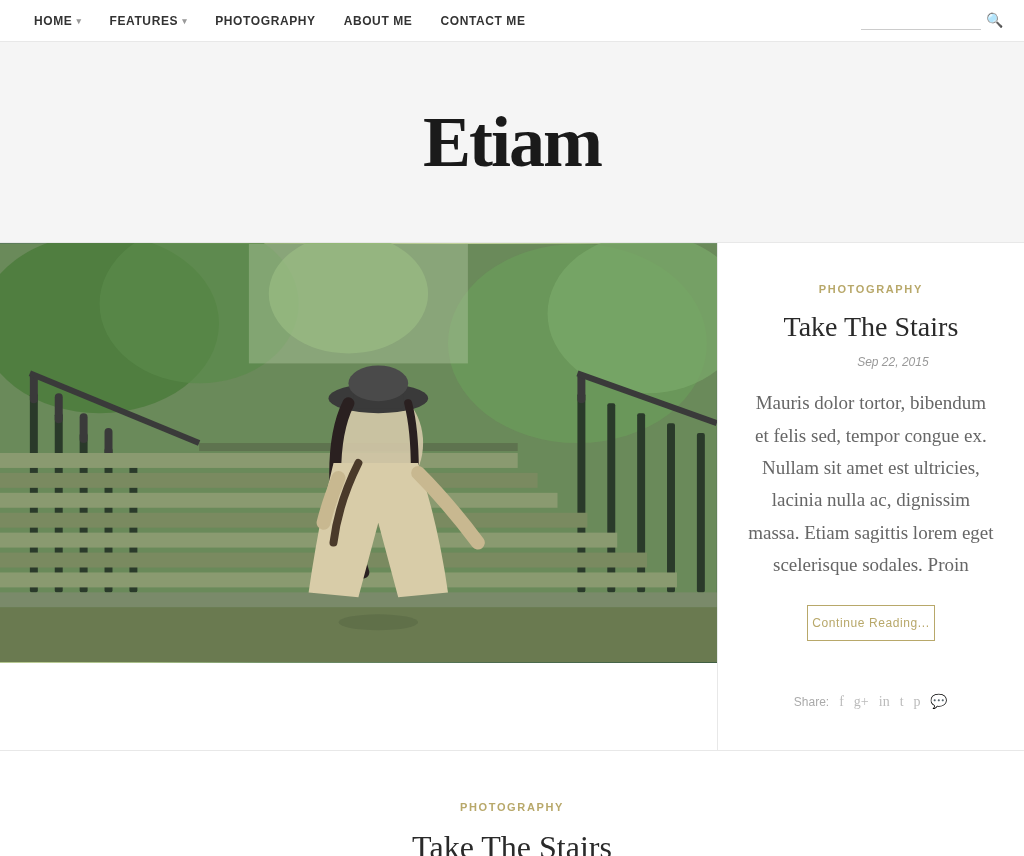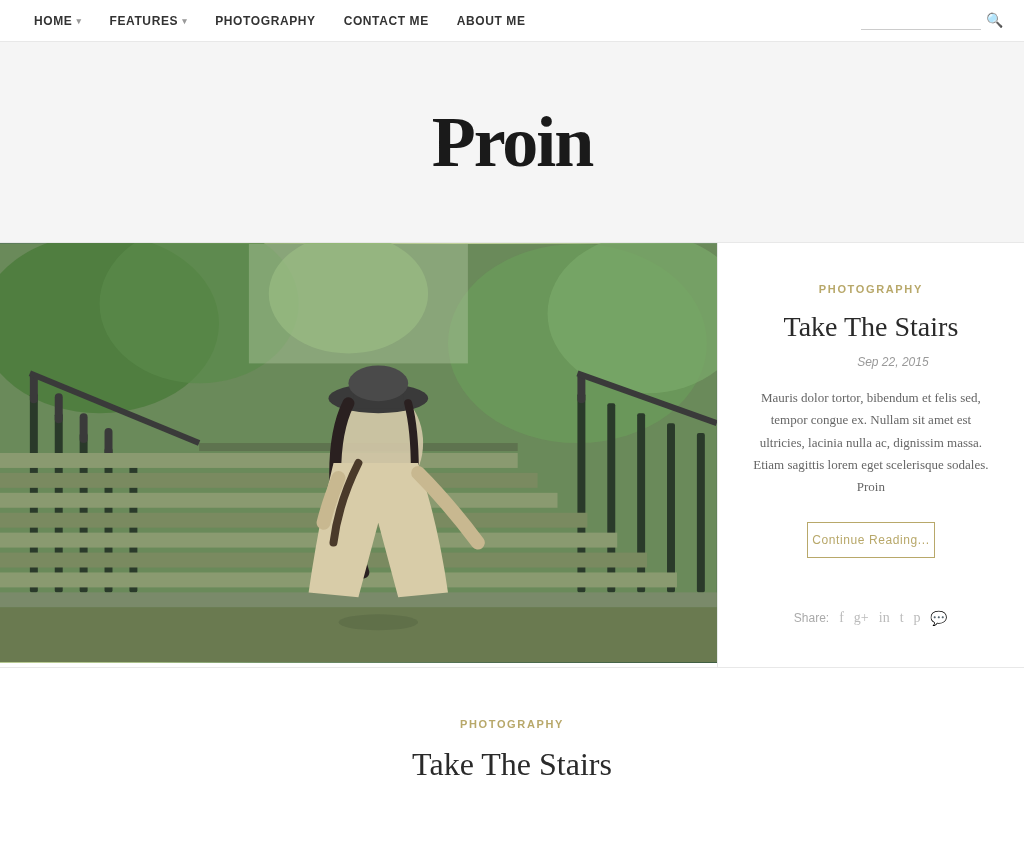--- a/index.html
+++ b/index.html
@@ -141,21 +141,21 @@
     .post-date {
       font-family: Arial, sans-serif;
       font-size: 12px;
       color: #999;
       font-style: italic;
       margin-bottom: 18px;
       margin-left: 44px;
     }
     .post-excerpt {
       font-family: Georgia, serif;
-      font-size: 13px;
+      font-size: 19px;
       color: #666;
       line-height: 1.7;
       margin-bottom: 24px;
       text-align: center;
     }
     .continue-btn {
       border: 1px solid #b8a86a;
       background: transparent;
       color: #b8a86a;
       font-family: Arial, sans-serif;
@@ -223,35 +223,35 @@
       <span class="chevron">▾</span>
     </div>
     <div class="nav-item">
       <span>FEATURES</span>
       <span class="chevron">▾</span>
     </div>
     <div class="nav-item">
       <span>PHOTOGRAPHY</span>
     </div>
     <div class="nav-item">
+      <span>ABOUT ME</span>
+    </div>
+    <div class="nav-item">
       <span>CONTACT ME</span>
-    </div>
-    <div class="nav-item">
-      <span>ABOUT ME</span>
     </div>
   </div>
   <div class="nav-search">
     <input type="text" placeholder="" style="">
     <span class="search-icon-btn">🔍</span>
   </div>
 </nav>
 
 <header class="site-header">
   <div class="logo-wrap">
-    <span class="logo-glow">Proin</span>
+    <span class="logo-glow">Etiam</span>
   </div>
 </header>
 
 <div class="content-section">
 
   <div class="post-image-col">
     <div class="featured-img">
       <svg class="scene-svg" viewBox="0 0 720 420" xmlns="http://www.w3.org/2000/svg">
 
         <rect width="720" height="420" fill="#6a8a5a"></rect>

